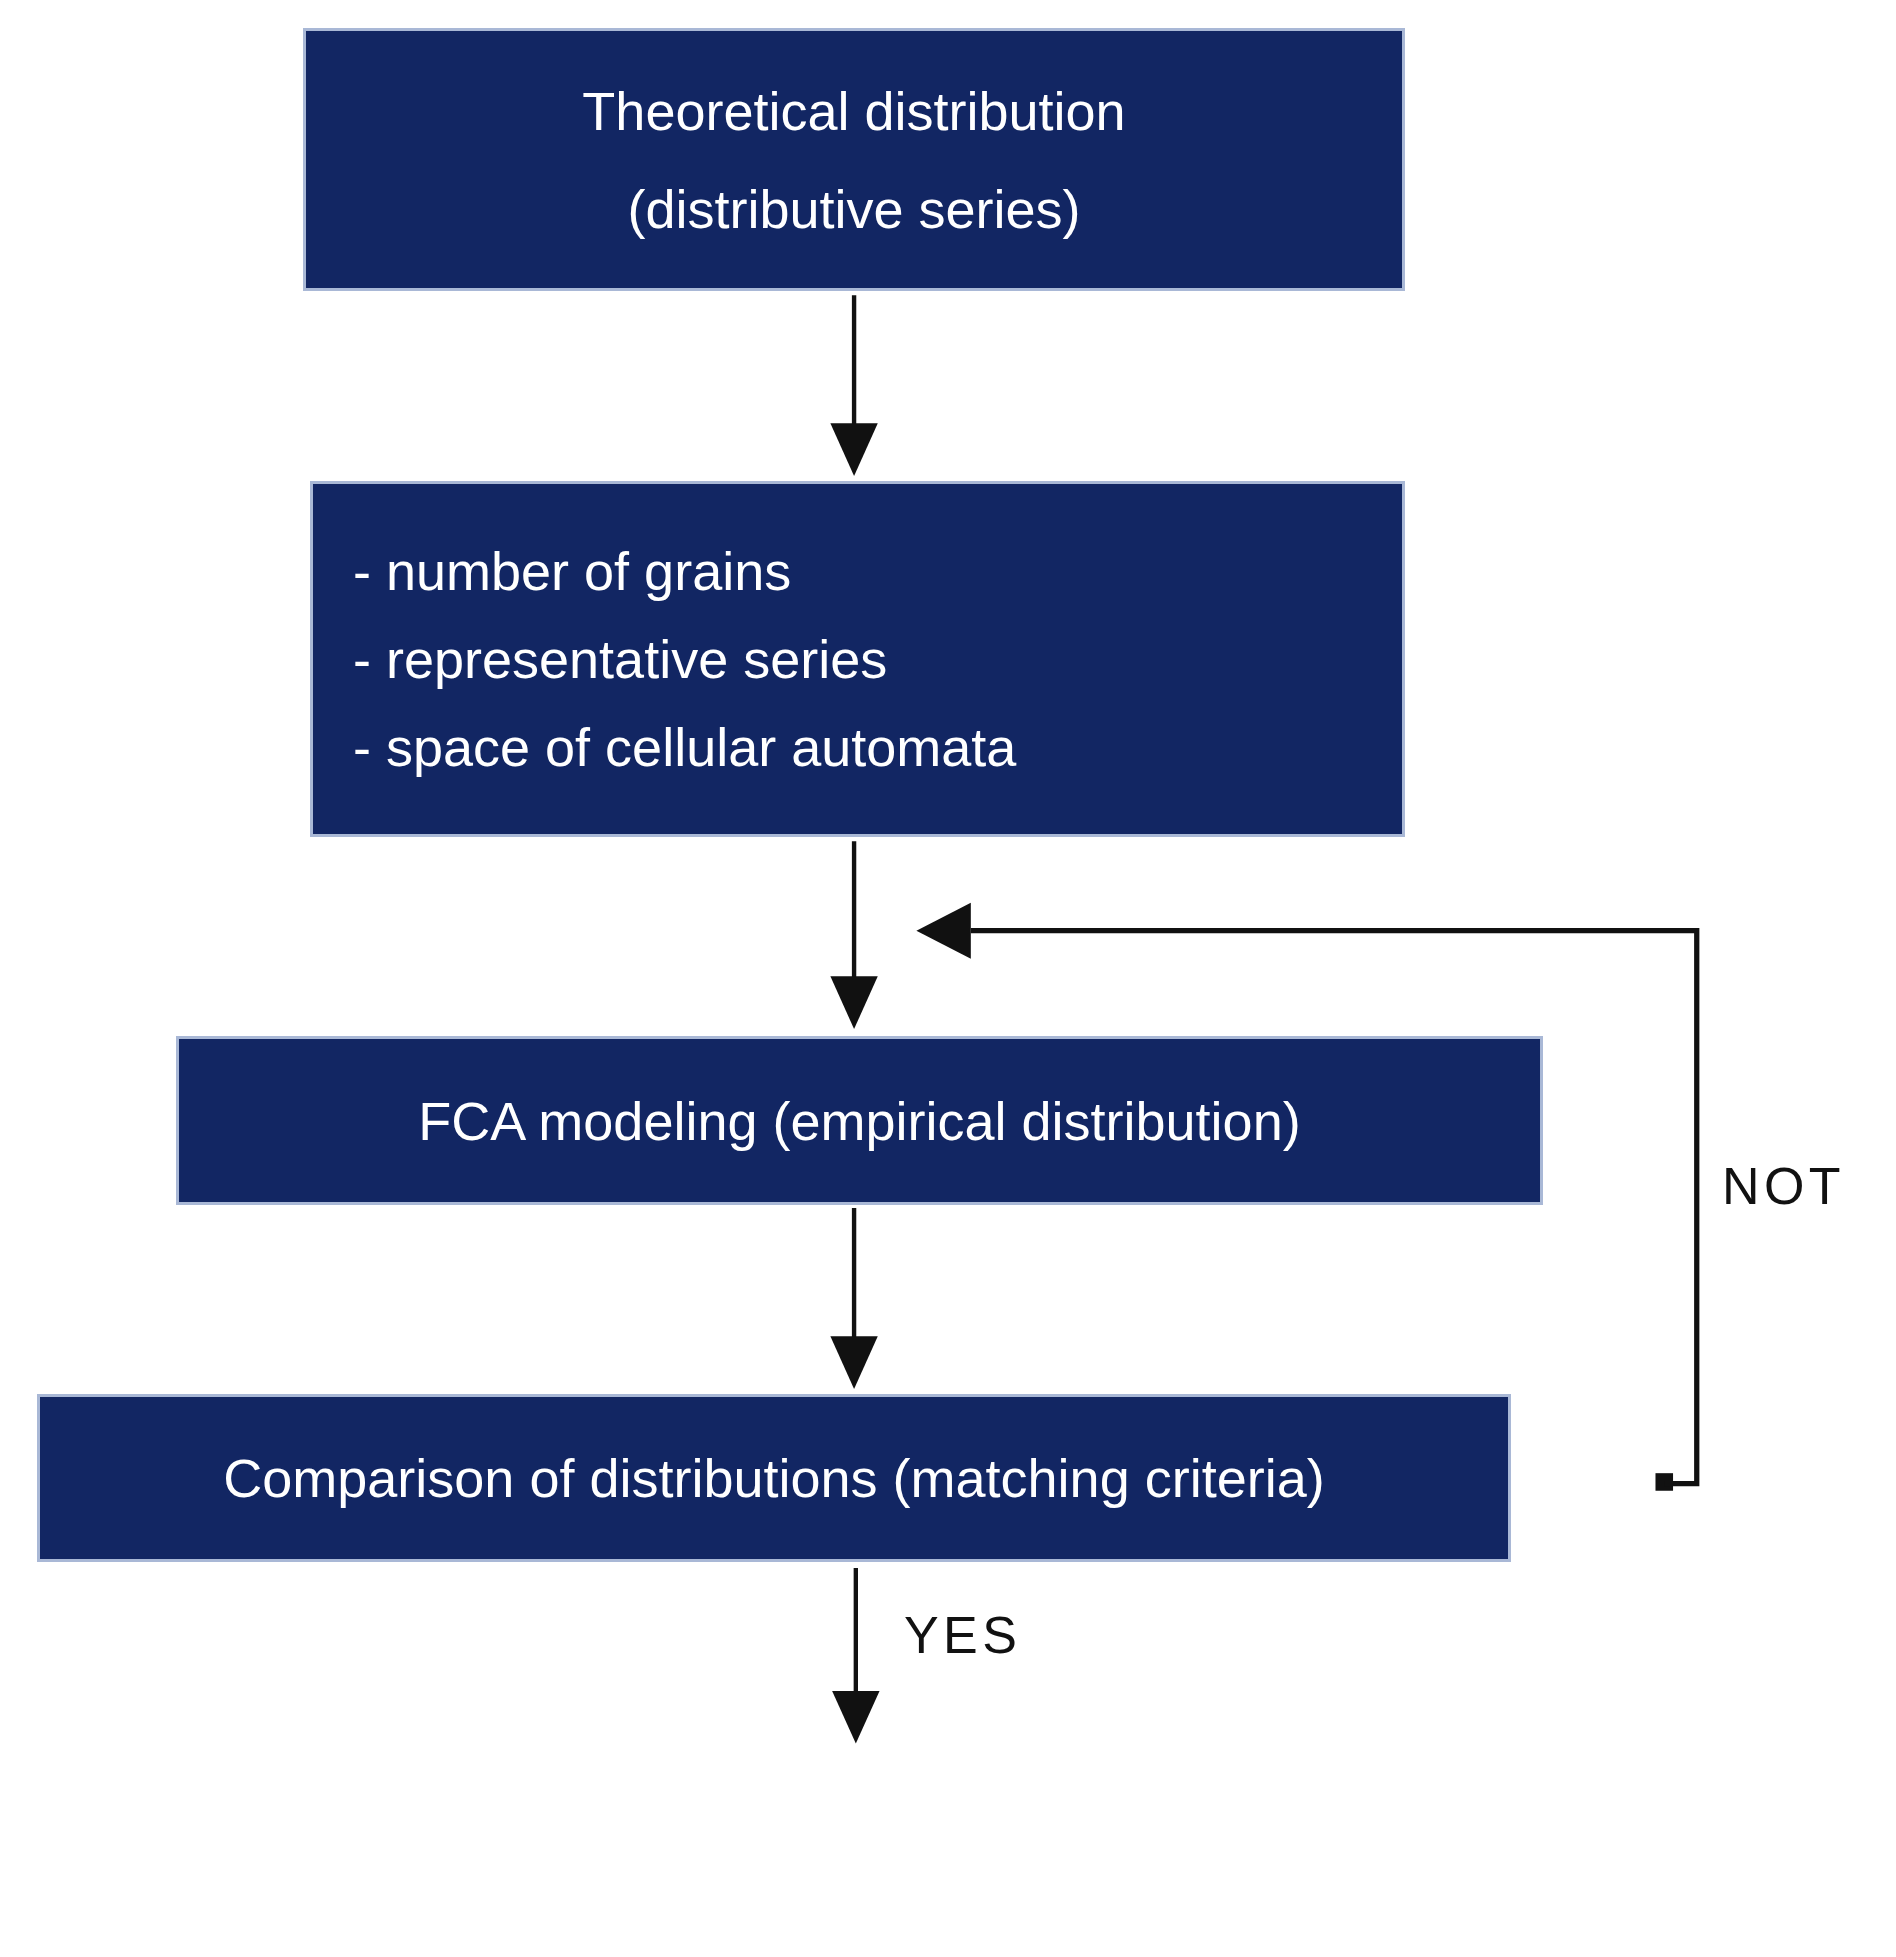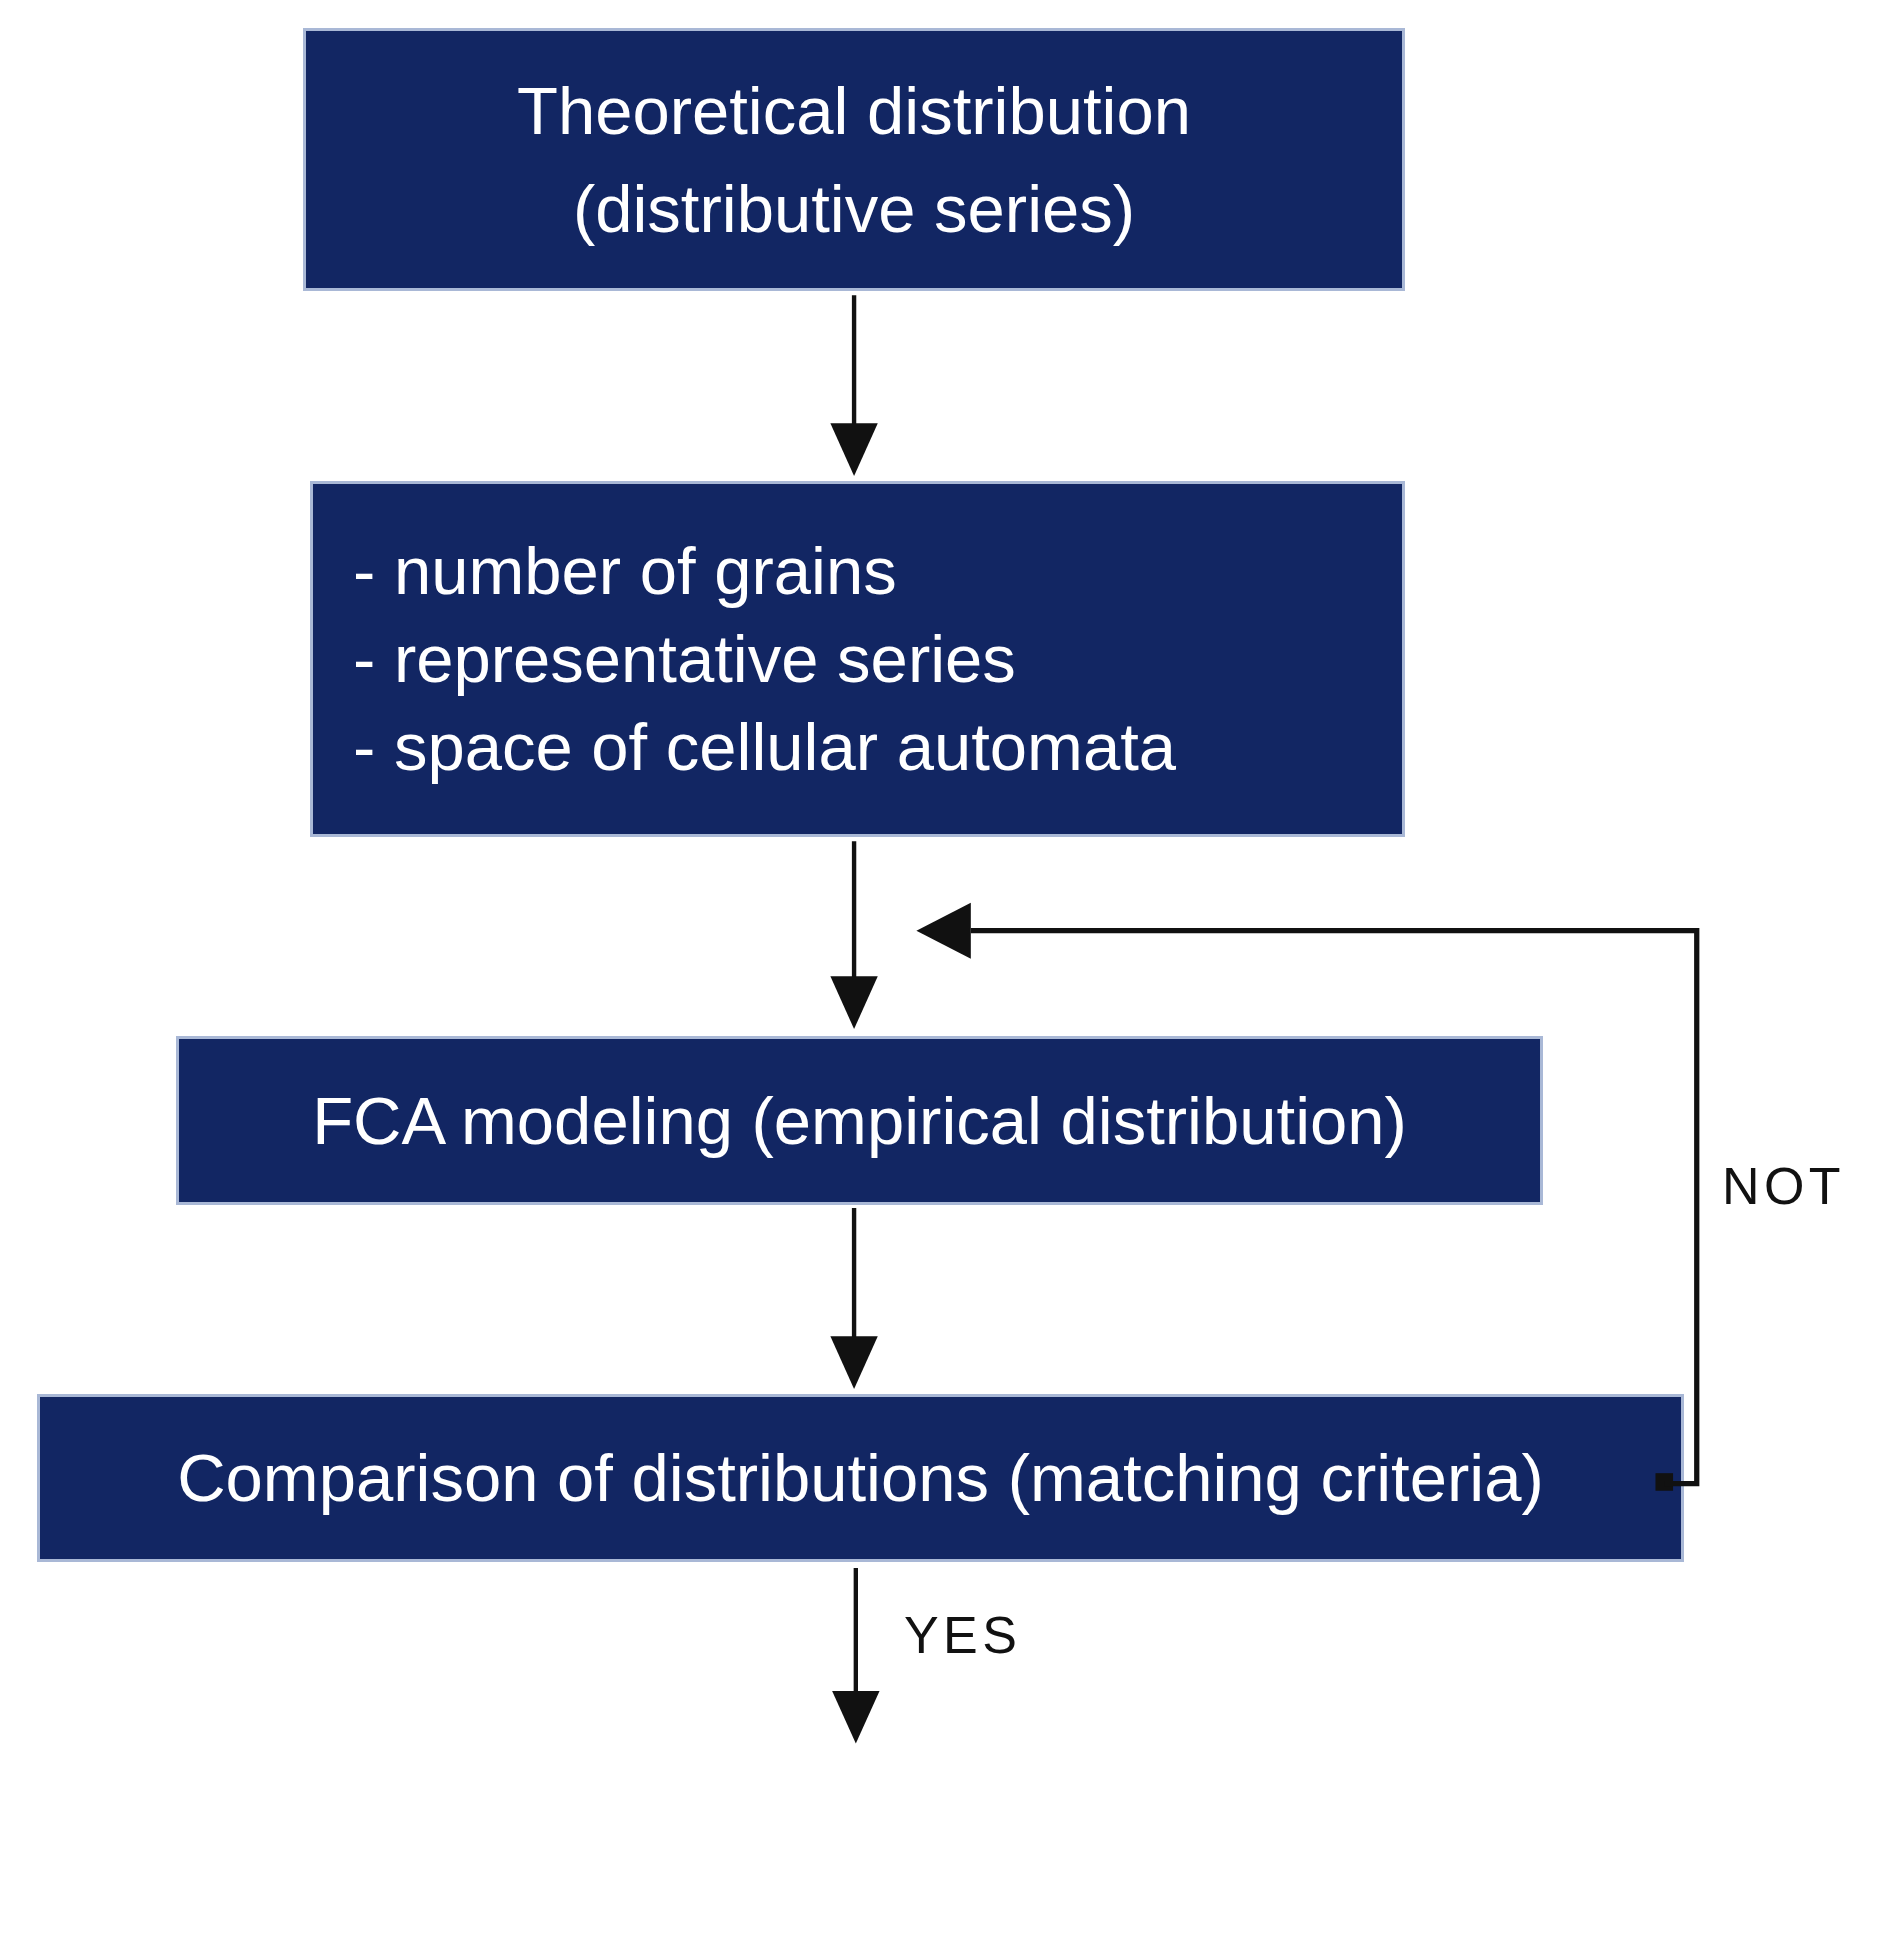--- a/index.html
+++ b/index.html
@@ -25,30 +25,30 @@
     border: 3.5px solid var(--box-border);
     color: var(--text-color);
     display: flex;
     flex-direction: column;
     align-items: center;
     justify-content: center;
     text-align: center;
     z-index: 2;
   }
   .box .line {
-    font-size: 67px;
+    font-size: 54px;
     line-height: 98px;
     white-space: nowrap;
   }
   .box-theoretical { left: 303px; top: 28px;  width: 1102px; height: 263px; }
   .box-parameters  { left: 310px; top: 481px; width: 1095px; height: 356px;
                      align-items: flex-start; text-align: center; padding-left: 40px; }
   .box-parameters .line { line-height: 88px; }
   .box-fca         { left: 176px; top: 1036px; width: 1367px; height: 169px; }
-  .box-comparison  { left: 37px;  top: 1394px; width: 1647px; height: 168px; }
+  .box-comparison  { left: 37px;  top: 1394px; width: 1474px; height: 168px; }
   .box-stop        { left: 723px; top: 1749px; width: 292px;  height: 169px; }
 
   .edge-label {
     position: absolute;
     color: var(--arrow-color);
     font-size: 52px;
     line-height: 72px;
     letter-spacing: 4.4px;
     z-index: 3;
     white-space: nowrap;

